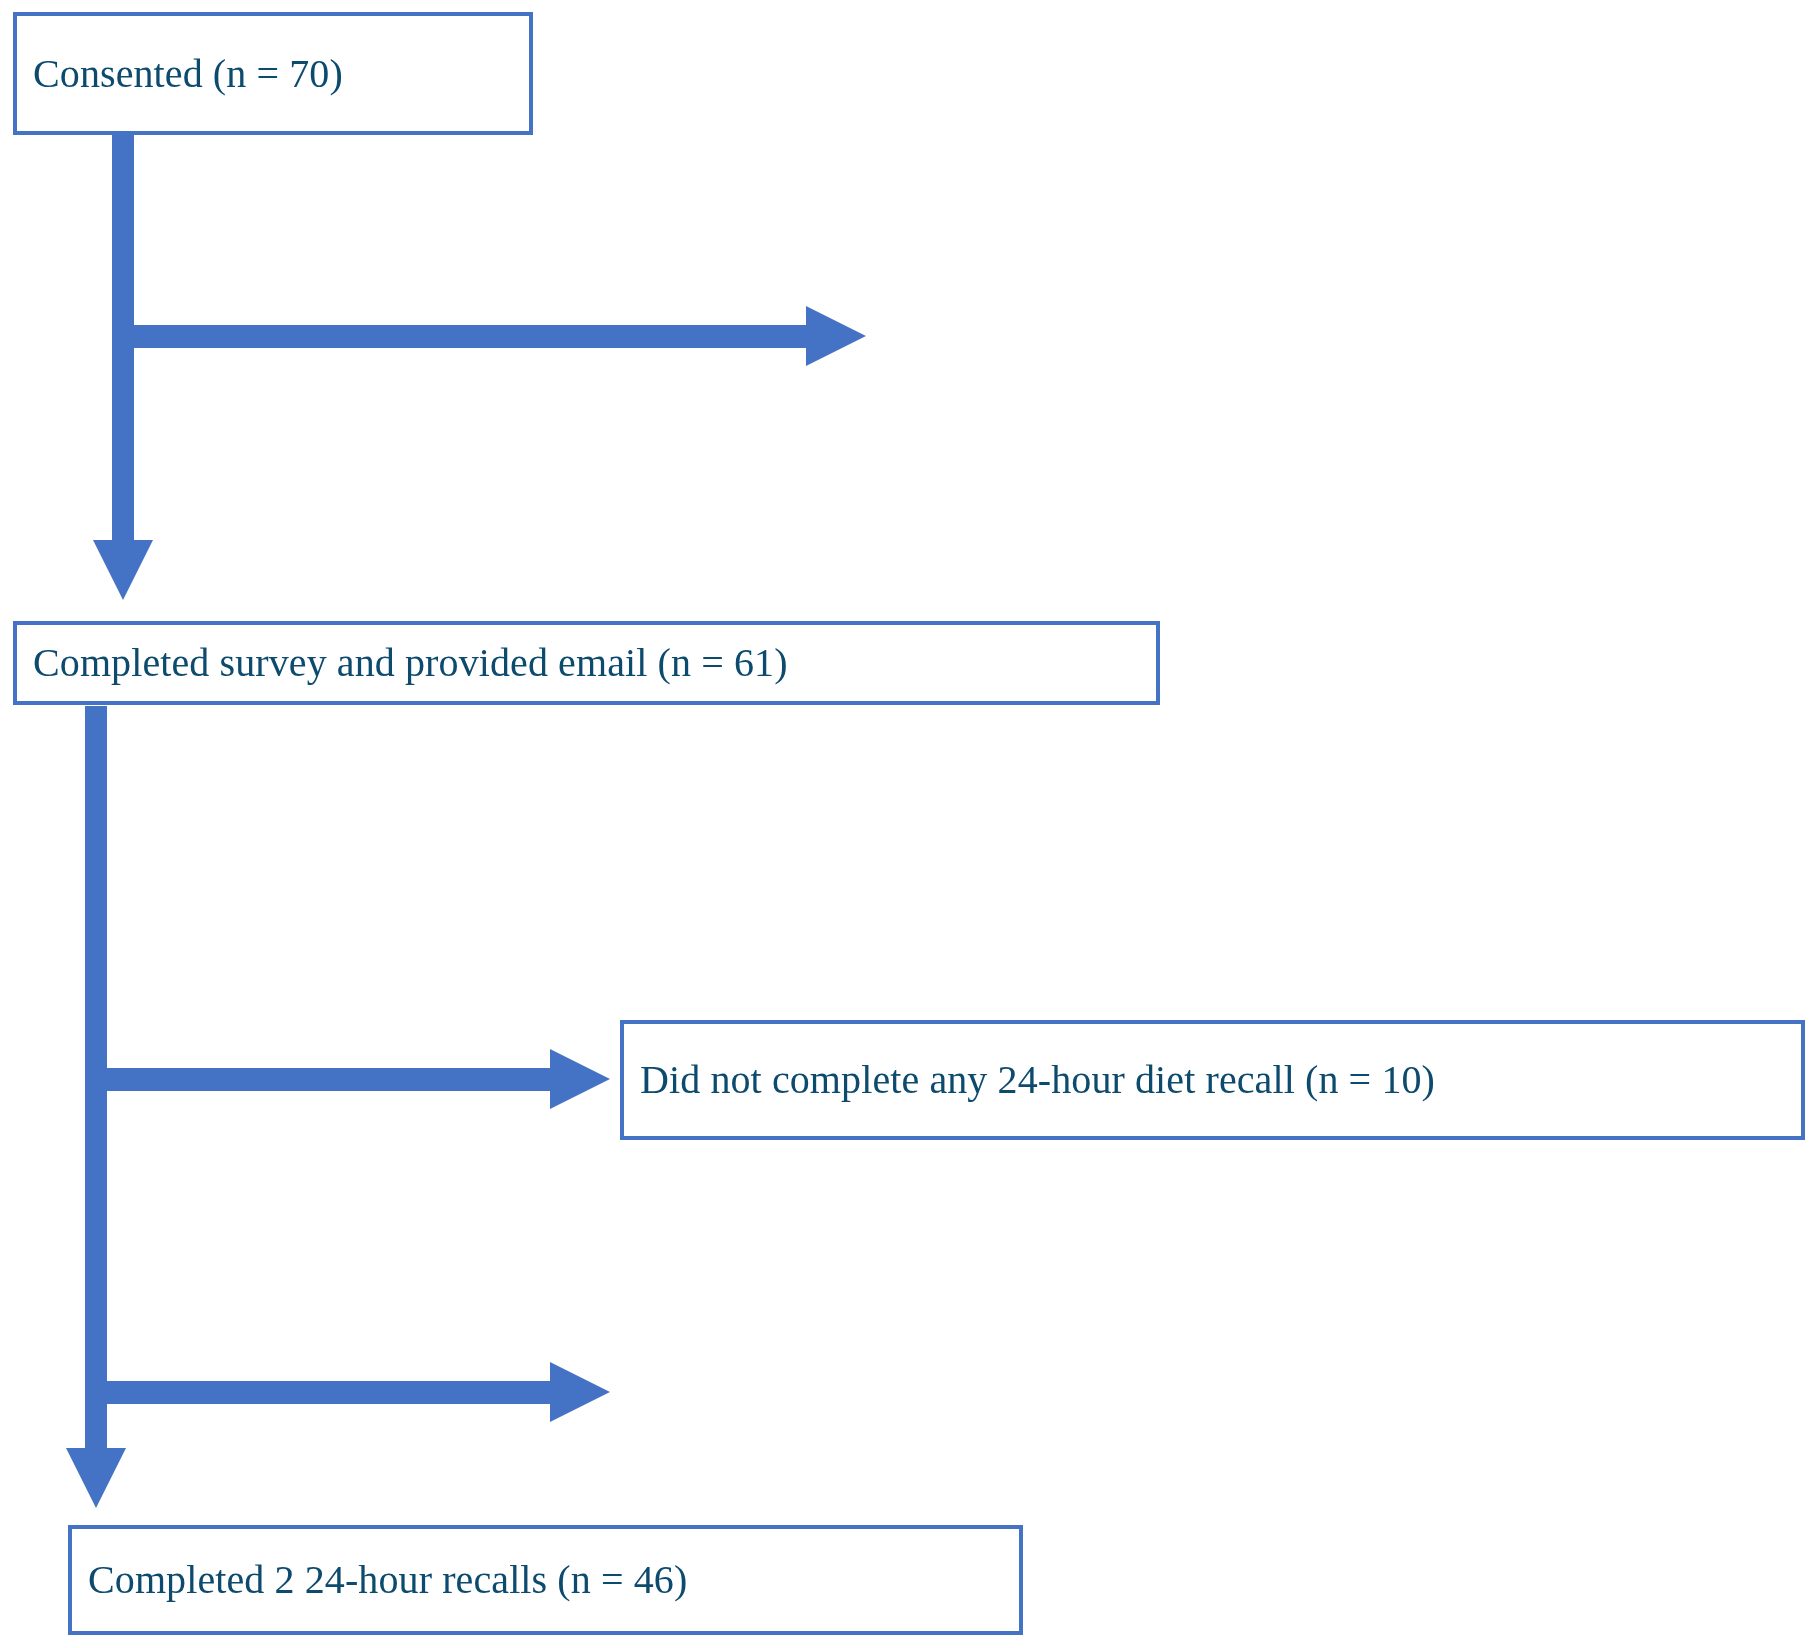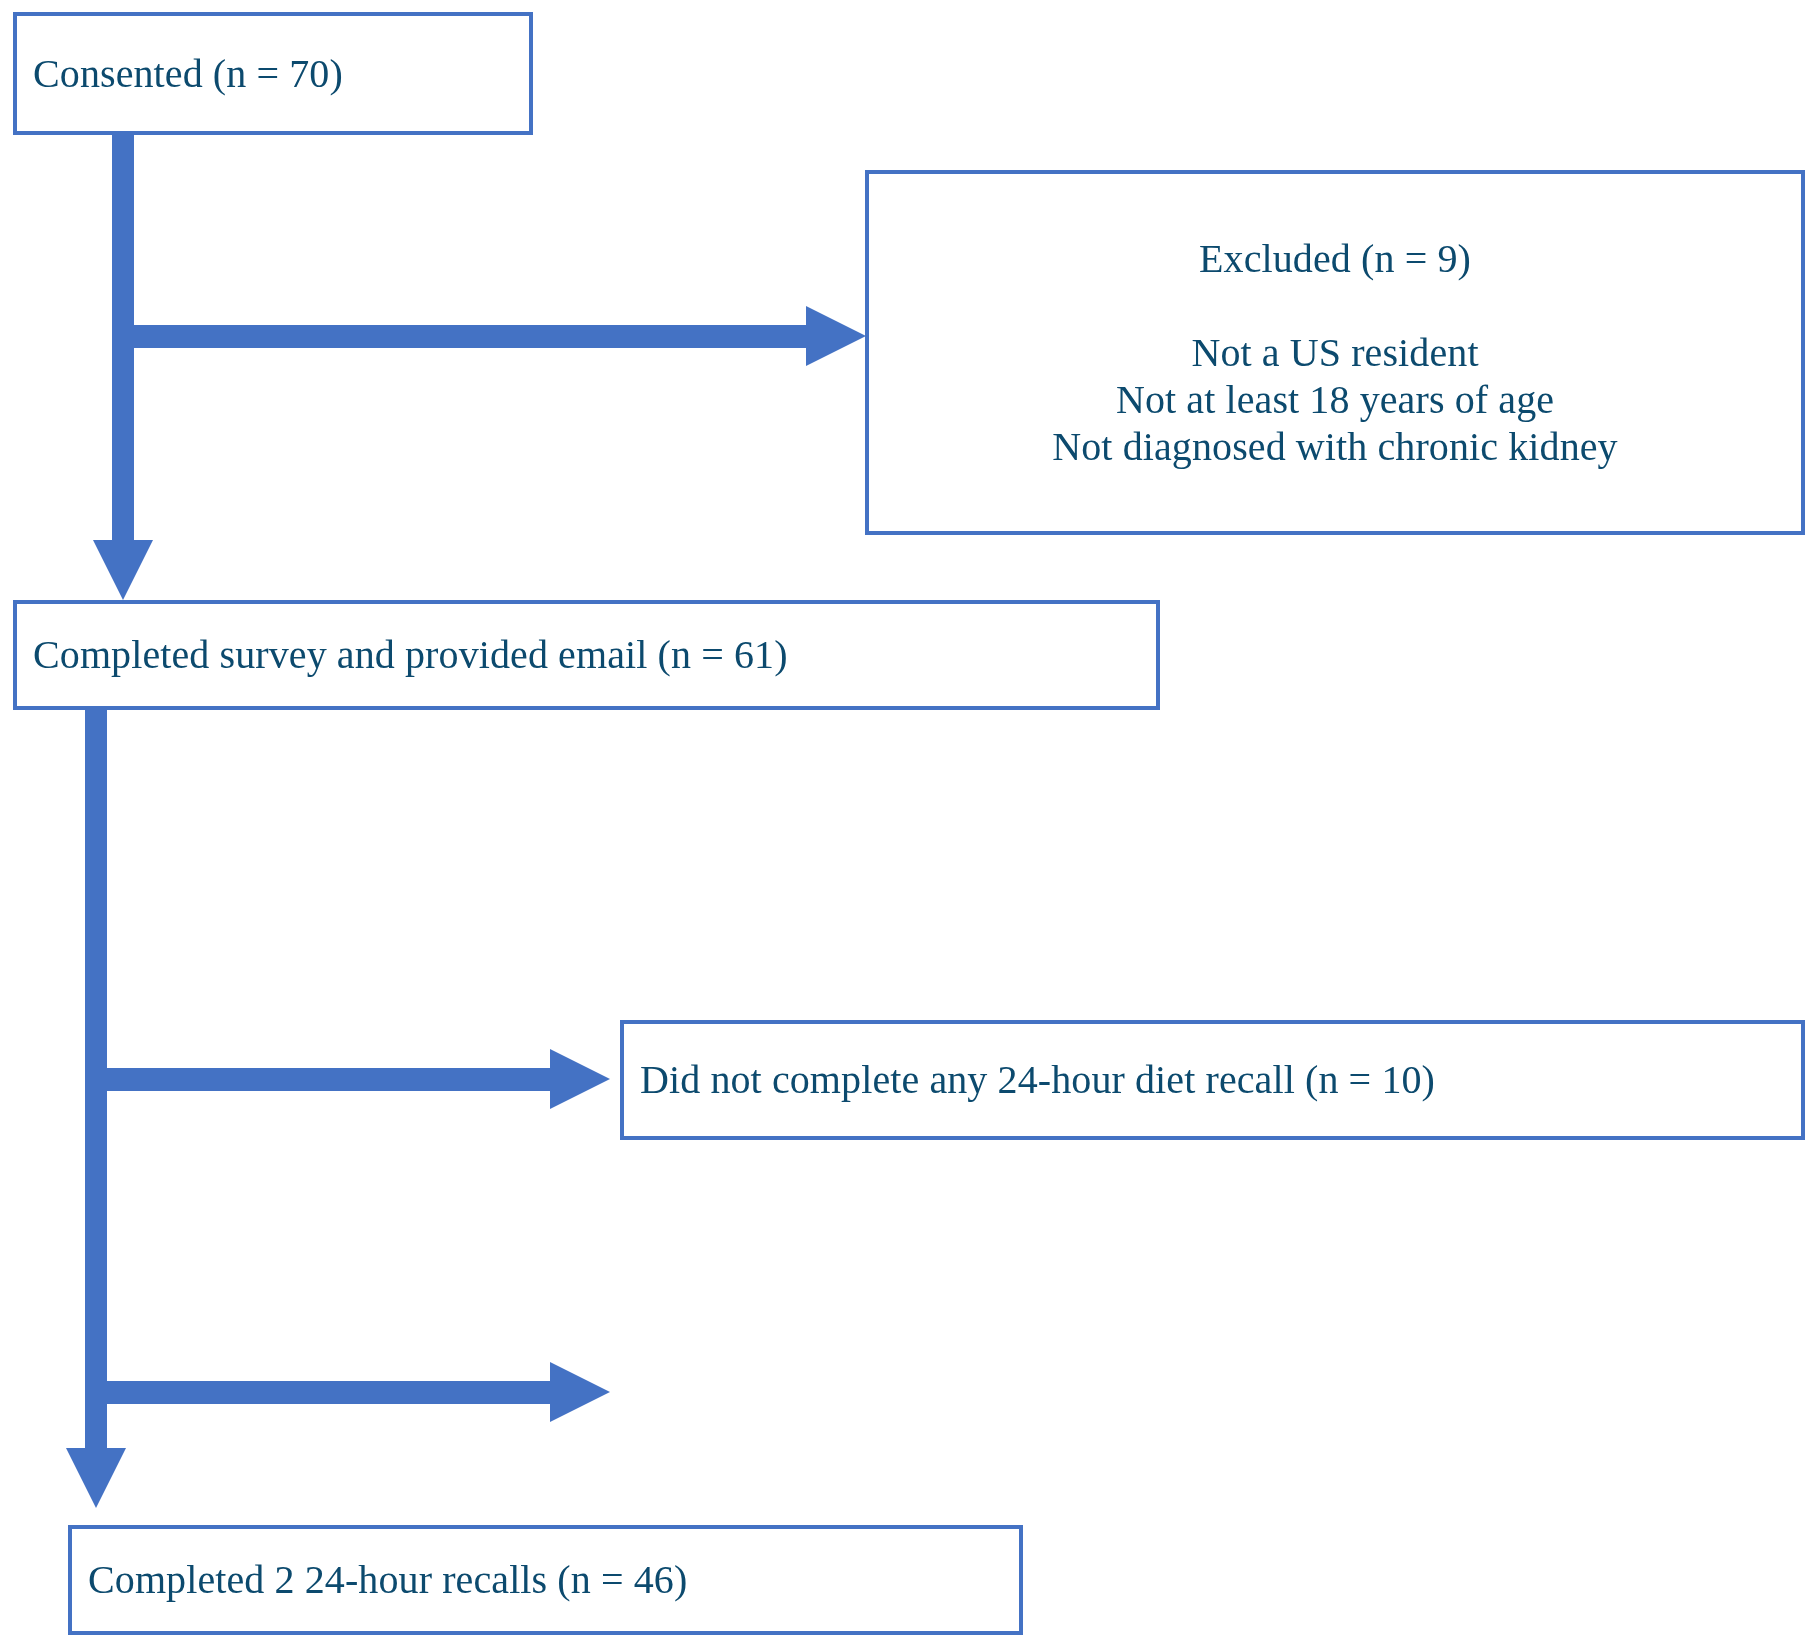--- a/index.html
+++ b/index.html
@@ -76,21 +76,21 @@
     height: 0;
     border-top: 30px solid transparent;
     border-bottom: 30px solid transparent;
     border-left: 60px solid #4472C4;
     z-index: 2;
   }
 
   
   #box-consented      { left: 13px;  top: 12px;   width: 520px;  height: 123px; }
   #box-excluded       { left: 865px; top: 170px;  width: 940px;  height: 365px; }
-  #box-survey         { left: 13px;  top: 600px;  width: 1147px; height: 110px; }
+  #box-survey         { left: 13px;  top: 621px;  width: 1147px; height: 84px; }
   #box-no-recall      { left: 620px; top: 1020px; width: 1185px; height: 120px; }
   #box-one-recall     { left: 620px; top: 1330px; width: 990px;  height: 125px; }
   #box-two-recalls    { left: 20px;  top: 1525px; width: 955px;  height: 110px; margin-left: 48px; }
 
   
   
   #stem-consented     { left: 112px; top: 131px;  width: 22px;  height: 418px; }
   #arrowhead-survey   { left: 93px;  top: 540px;  }
   
   #branch-excluded    { left: 112px; top: 325px;  width: 700px; height: 23px; }
@@ -123,27 +123,20 @@
   <div class="conn-h" id="branch-no-recall"></div>
   <div class="arrow-right" id="arrowhead-no-recall"></div>
 
   <div class="conn-h" id="branch-one-recall"></div>
   <div class="arrow-right" id="arrowhead-one-recall"></div>
 
   <div class="flow-box align-left" id="box-consented">
     <div class="box-text left">Consented (n = 70)</div>
   </div>
 
-  <div class="flow-box align-center" id="box-excluded">
-    <div class="box-text centered">Excluded (n = 9)
-
-Not a US resident
-Not at least 18 years of age
-Not diagnosed with chronic kidney</div>
-  </div>
 
   <div class="flow-box align-left" id="box-survey">
     <div class="box-text left">Completed survey and provided email (n = 61)</div>
   </div>
 
   <div class="flow-box align-left" id="box-no-recall">
     <div class="box-text left">Did not complete any 24-hour diet recall (n = 10)</div>
   </div>
 
 

